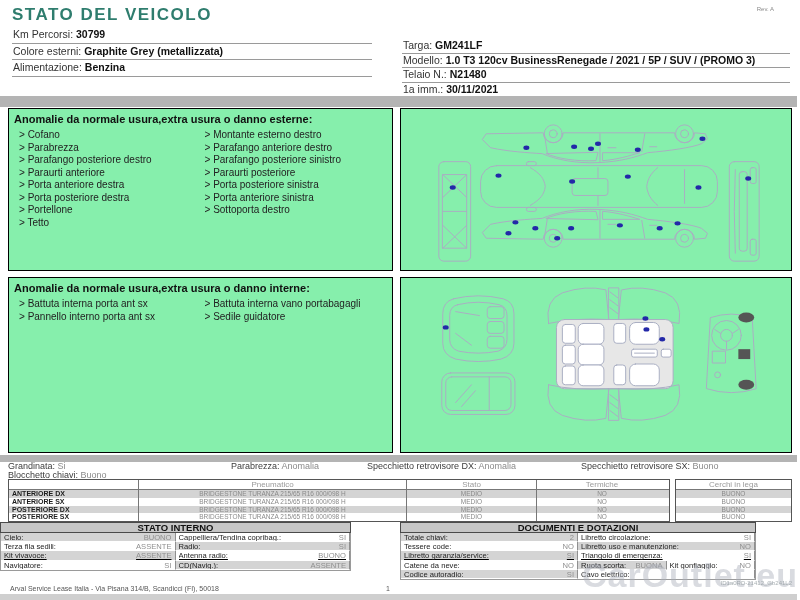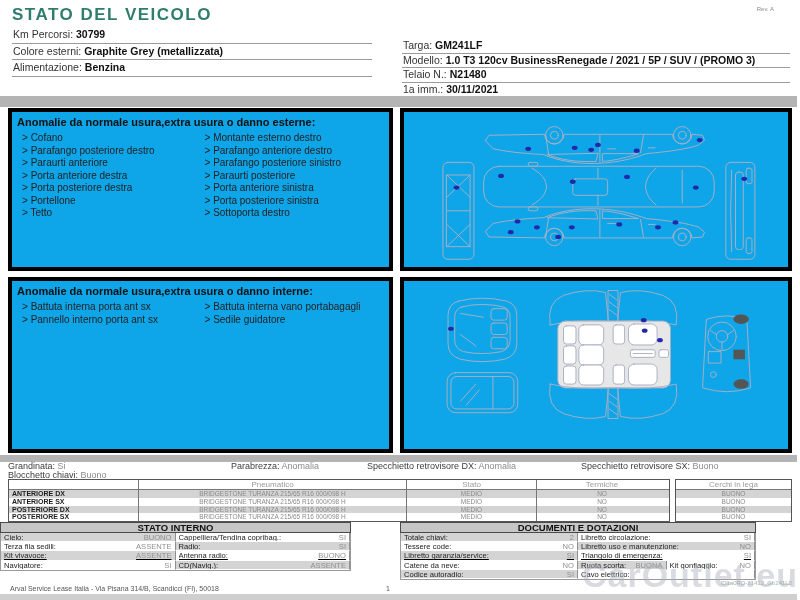--- a/index.html
+++ b/index.html
@@ -19,21 +19,21 @@
   .ival { font-weight:bold; color:#111; }
   .info-right .irow:last-child { border-bottom:2px solid #2f7d6e; }
 
   
   .bar { position:absolute; left:0; width:797px; background:#b4b4b4; }
   .bar1 { top:96px; height:11px; }
   .bar2 { top:455px; height:7px; }
   .barB { top:594px; height:6px; background:#cfcfcf; }
 
   
-  .abox { position:absolute; border:4px solid #000000; background:#0ea5e9; }
+  .abox { position:absolute; border:1px solid #000000; background:#86efac; }
   #ext-anom { left:8px;   top:108px; width:385px; height:163px; }
   #int-anom { left:8px;   top:277px; width:385px; height:176px; }
   #ext-diag { left:400px; top:108px; width:392px; height:163px; }
   #int-diag { left:400px; top:277px; width:392px; height:176px; }
   .atitle { font-size:11px; font-weight:bold; color:#111; padding:4px 4px 3px 5px; }
   .acols { display:flex; padding:1px 2px 0 10px; }
   .acol { width:50%; padding-right:6px; }
   .aitem { font-size:10px; color:#222; line-height:12.5px; }
   .aitem::before { content:"> "; }
   .abox svg { display:block; width:100%; height:100%; }
@@ -116,35 +116,36 @@
     </div>
 
   <div class="bar bar1"></div>
 
   <div class="abox" id="ext-anom">
     <div class="atitle">Anomalie da normale usura,extra usura o danno esterne:</div>
     <div class="acols">
       <div class="acol">
 
       <div class="aitem">Cofano</div>
+          <div class="aitem">Parabrezza</div>
           <div class="aitem">Parafango posteriore destro</div>
           <div class="aitem">Paraurti anteriore</div>
           <div class="aitem">Porta anteriore destra</div>
           <div class="aitem">Porta posteriore destra</div>
           <div class="aitem">Portellone</div>
           <div class="aitem">Tetto</div>
         </div>
       <div class="acol">
 
       <div class="aitem">Montante esterno destro</div>
           <div class="aitem">Parafango anteriore destro</div>
           <div class="aitem">Parafango posteriore sinistro</div>
           <div class="aitem">Paraurti posteriore</div>
+          <div class="aitem">Porta posteriore sinistra</div>
           <div class="aitem">Porta anteriore sinistra</div>
-          <div class="aitem">Porta posteriore sinistra</div>
           <div class="aitem">Sottoporta destro</div>
         </div>
     </div>
   </div>
 
   <div class="abox" id="ext-diag">
     <svg viewBox="0 0 392 160">
       <defs>
         <g id="scar" stroke="#a9aec2" fill="none" stroke-width="1">
           <path d="M4,24 L12,16 C30,12 50,11 64,10 C78,4 98,0 120,1 C142,2 156,6 170,11 C192,13 214,16 224,20 L230,25 L228,30 L217,31 A10,10 0 0 0 197,31 L85,31 A10,10 0 0 0 65,31 L8,30 Z"></path>

